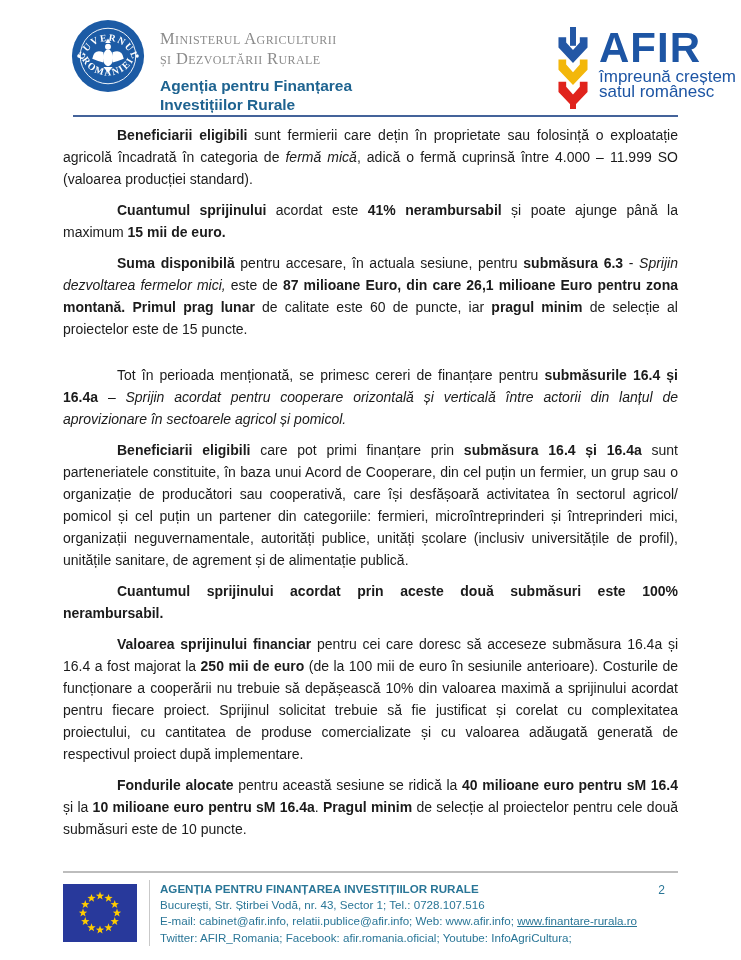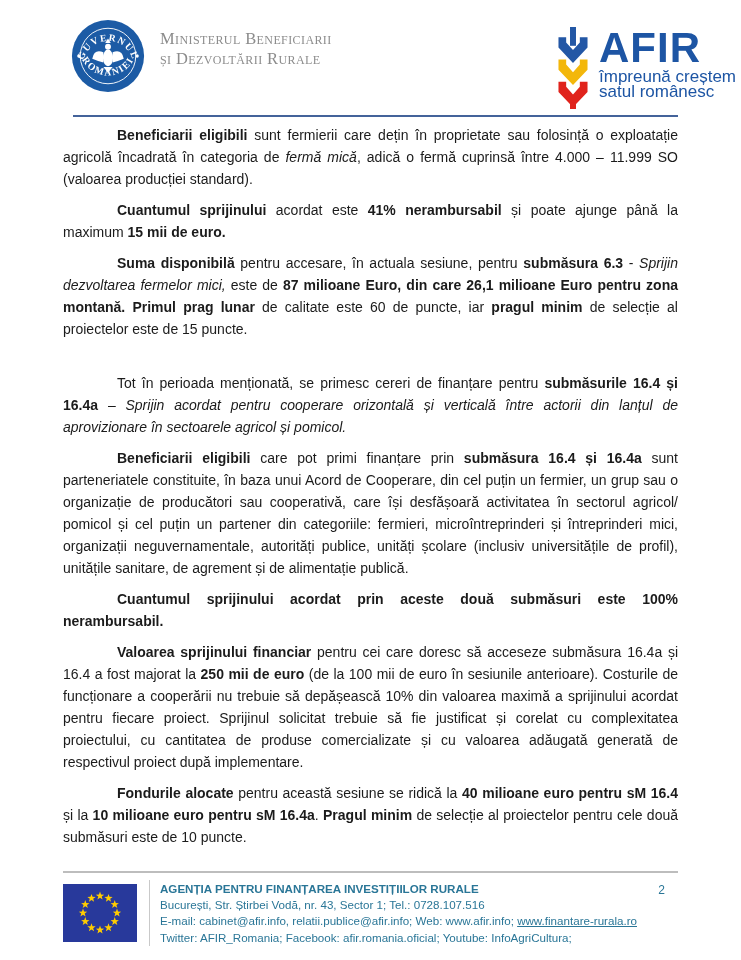--- a/index.html
+++ b/index.html
@@ -28,21 +28,21 @@
     color:var(--afir-blue,#1d55a4); font-weight:bold; font-size:42px; line-height:42px; letter-spacing:1px;
   }
   .afir-tagline { color:var(--afir-blue,#1d55a4); font-size:17px; line-height:14.5px; margin-top:1px; }
   .header-rule { position:absolute; left:73px; right:63px; top:115px; height:2px; background:var(--rule-blue,#44639a); }
   
   .body {
     position:absolute; left:63px; right:63px; top:124px;
     text-align:justify; font-size:14px; line-height:22px;
   }
   .para { margin:0 0 9px 0; text-indent:54px; }
-  .gap-before { margin-top:32px; }
+  .gap-before { margin-top:24px; }
   .b { font-weight:bold; }
   .i { font-style:italic; }
   .u { text-decoration:underline; }
   
   .footer { position:absolute; left:63px; right:63px; bottom:14px; }
   .footer-rule { height:2px; background:#bdbdbd; margin-bottom:7px; }
   .footer-content { position:relative; display:flex; align-items:center; }
   .eu-flag { width:74px; height:58px; display:block; }
   .v-div { width:1px; align-self:stretch; background:#c9c9c9; margin-left:12px; }
   .footer-text { padding-left:10px; padding-top:1px; color:var(--footer-teal,#2a7697); font-size:11.6px; line-height:16.3px; }
@@ -71,24 +71,28 @@
         <path d="M37 26 h6 l-3 -5 z"></path>
         <circle cx="40" cy="30" r="3.2"></circle>
         <ellipse cx="40" cy="42" rx="5.5" ry="9"></ellipse>
         <path d="M35 36 Q25 32 23 43 Q30 46 35 47 Z"></path>
         <path d="M45 36 Q55 32 57 43 Q50 46 45 47 Z"></path>
         <path d="M35 52 l5 6 5 -6 z"></path>
       </g>
     </svg>
 
     <div class="ministry">
-      <div>Ministerul Beneficiarii</div>
+      <div>Ministerul Agriculturii</div>
       <div>și Dezvoltării Rurale</div>
     </div>
 
+    <div class="agency">
+      <div>Agenția pentru Finanțarea</div>
+      <div>Investițiilor Rurale</div>
+    </div>
 
     <div class="afir">
       <svg class="wheat" viewBox="0 0 36 96">
         <rect x="14.5" y="0" width="7" height="22" fill="#2357a5"></rect>
         <path d="M1 12 L10 12 L10 18 L18 27 L26 18 L26 12 L35 12 L35 24 L18 42 L1 24 Z" fill="#2357a5"></path>
         <path d="M1 38 L10 38 L10 44 L18 53 L26 44 L26 38 L35 38 L35 50 L18 68 L1 50 Z" fill="#f3b70b"></path>
         <path d="M1 64 L10 64 L10 70 L18 79 L26 70 L26 64 L35 64 L35 76 L18 94 L1 76 Z" fill="#e0231c"></path>
         <rect x="14.5" y="88" width="7" height="8" fill="#e0231c"></rect>
       </svg>
       <div>

